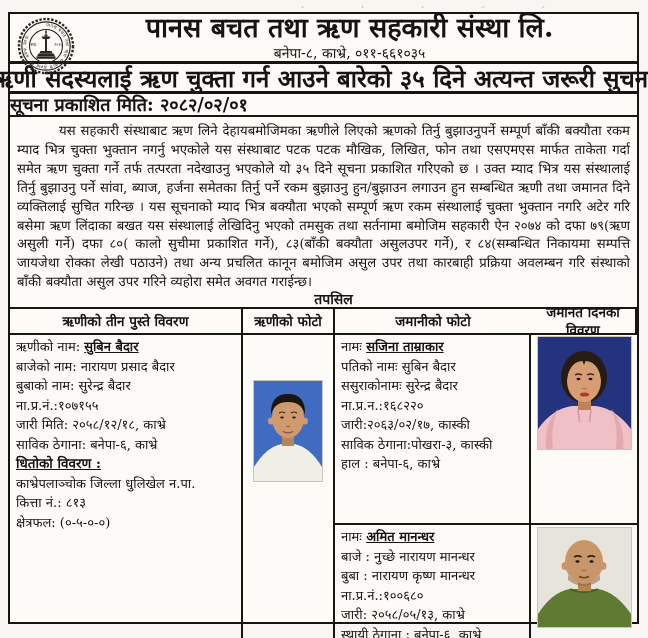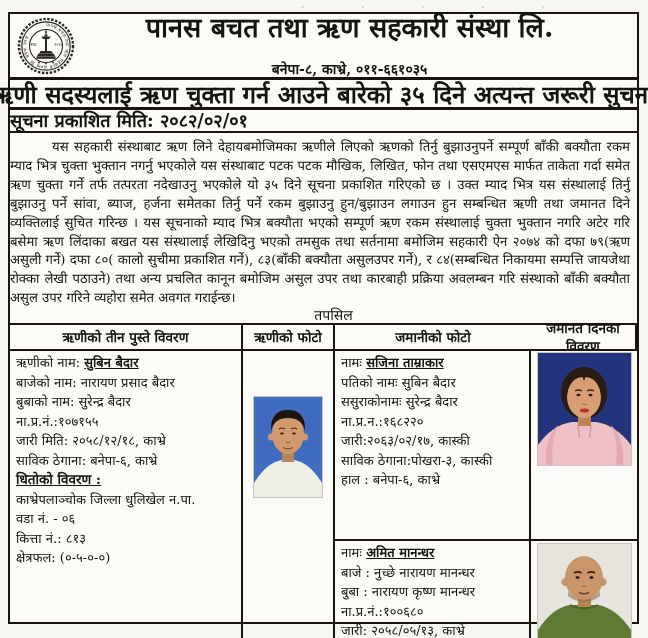--- a/index.html
+++ b/index.html
@@ -19,39 +19,39 @@
     display:flex;flex-direction:column;
   }
   
   .header-row{
     box-sizing:border-box;height:66px;border-bottom:3px solid #18150f;
     position:relative;display:flex;align-items:center;justify-content:center;
   }
   .logo{position:absolute;left:7px;top:3px;width:58px;height:58px;}
   .header-titles{text-align:center;padding-left:52px;line-height:1.05;}
   .org-name{font-size:27px;font-weight:bold;white-space:nowrap;}
-  .org-address{font-size:14px;font-weight:bold;margin-top:20px;}
+  .org-address{font-size:14px;font-weight:normal;margin-top:4px;}
   
   .banner-row{
     box-sizing:border-box;height:30px;border-bottom:3px solid #18150f;
     display:flex;align-items:center;justify-content:center;
     font-size:24px;font-weight:bold;white-space:nowrap;
   }
   
   .date-row{
     box-sizing:border-box;height:24px;border-bottom:2px solid #18150f;
     text-align:left;font-size:18px;font-weight:bold;line-height:21px;
   }
   
   .body-text{
-    padding:5px 7px 0 0;font-size:13.2px;line-height:18.9px;
+    padding:5px 7px 0 7px;font-size:13.2px;line-height:18.9px;
     text-align:justify;text-indent:42px;
   }
   .tapasil{
-    text-align:center;font-weight:normal;font-size:14px;height:15px;line-height:15px;margin-left:20px;
+    text-align:center;font-weight:bold;font-size:14px;height:15px;line-height:15px;margin-left:20px;
   }
   
   .notice-table{
     flex:1;box-sizing:border-box;border-top:2px solid #18150f;
     display:grid;grid-template-columns:233px 92px 196px 1fr;
     grid-template-rows:26px 190px 1fr;
   }
   .cell{box-sizing:border-box;overflow:hidden;}
   .br{border-right:2px solid #18150f;}
   .bb{border-bottom:2px solid #18150f;}
@@ -134,21 +134,20 @@
       <div>
           <div class="line">बाजेको नाम: नारायण प्रसाद बैदार</div>
           <div class="line">बुबाको नाम: सुरेन्द्र बैदार</div>
           <div class="line">ना.प्र.नं.:१०७१५५</div>
           <div class="line">जारी मिति: २०५८/१२/१८, काभ्रे</div>
           <div class="line">साविक ठेगाना: बनेपा-६, काभ्रे</div>
         </div>
       <div class="line sub-heading">धितोको विवरण :</div>
       <div>
           <div class="line">काभ्रेपलाञ्चोक जिल्ला धुलिखेल न.पा.</div>
-          <div class="line">वडा नं. - ०६</div>
           <div class="line">कित्ता नं.: ८१३</div>
           <div class="line">क्षेत्रफल: (०-५-०-०)</div>
         </div>
     </div>
 
     <div class="cell br" style="grid-row:2/4">
       <svg class="photo photo-borrower" width="68" height="100" viewBox="0 0 68 100">
         <rect x="0" y="0" width="68" height="100" fill="#3f6cc0"></rect>
         <path d="M0,100 L0,86 Q12,66 28,63 L40,63 Q56,66 68,86 L68,100 Z" fill="#f0efe7"></path>
         <rect x="28" y="50" width="12" height="15" fill="#b9835c"></rect>

